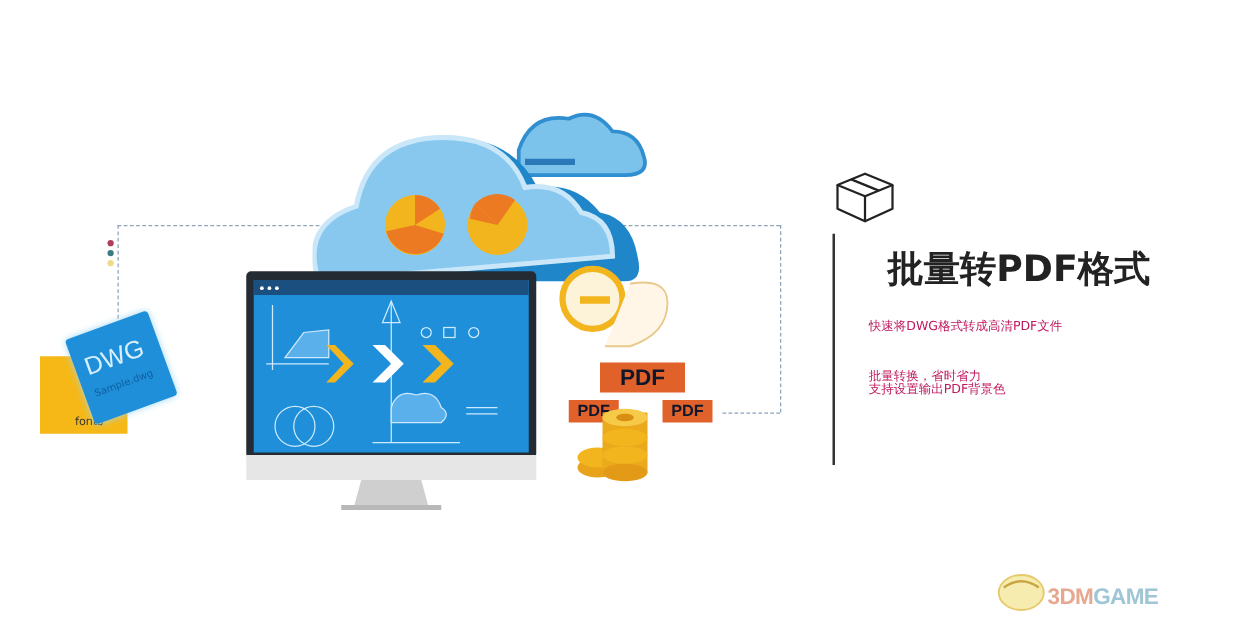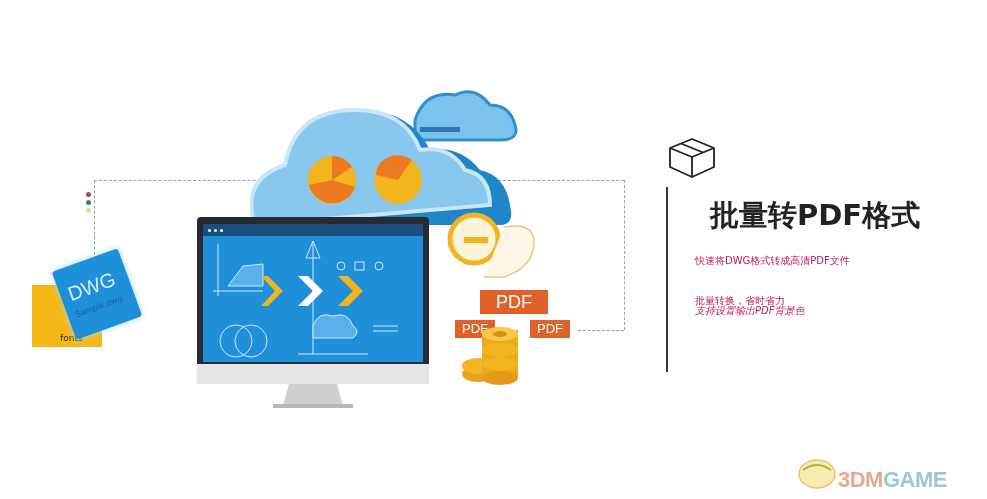--- a/index.html
+++ b/index.html
@@ -4,22 +4,22 @@
 <style>
   html,body{margin:0;padding:0;background:#fff;}
   body{width:987px;height:499px;position:relative;overflow:hidden;font-family:"DejaVu Sans","Liberation Sans",sans-serif;}
   .abs{position:absolute;}
   .dash-h{position:absolute;border-top:1px dashed #8fa3b8;height:0;}
   .dash-v{position:absolute;border-left:1px dashed #8fa3b8;width:0;}
   .dot{position:absolute;width:5px;height:5px;border-radius:50%;}
   .title{position:absolute;left:710px;top:196px;font-size:29px;font-weight:bold;color:#222;letter-spacing:0px;white-space:nowrap;}
   .desc{position:absolute;left:695px;font-size:10px;color:#be185d;white-space:nowrap;}
   .vline{position:absolute;left:666px;top:187px;width:2px;height:185px;background:#333;}
-  .pdf-tag{position:absolute;background:#e0622a;color:#ffffff;font-weight:normal;text-align:center;font-family:"Liberation Sans",sans-serif;}
-  .wm{position:absolute;left:838px;top:467px;font-size:22px;font-weight:bold;font-family:"Liberation Sans",sans-serif;letter-spacing:-0.5px;}
+  .pdf-tag{position:absolute;background:#e0622a;color:#0f172a;font-weight:bold;text-align:center;font-family:"Liberation Sans",sans-serif;}
+  .wm{position:absolute;left:838px;top:467px;font-size:18px;font-weight:bold;font-family:"Liberation Sans",sans-serif;letter-spacing:-0.5px;}
 </style>
 </head>
 <body>
 
 <div class="dash-h" style="left:94px;top:180px;width:216px;"></div>
 <div class="dash-v" style="left:94px;top:180px;height:80px;"></div>
 <div class="dash-h" style="left:498px;top:180px;width:126px;"></div>
 <div class="dash-v" style="left:624px;top:180px;height:150px;"></div>
 <div class="dash-h" style="left:578px;top:330px;width:46px;"></div>
 
@@ -111,21 +111,21 @@
     <path d="M3 13 L25 4 L47 13 L25 22 Z"></path>
     <path d="M3 13 L3 32 L25 42 L25 22"></path>
     <path d="M47 13 L47 32 L25 42"></path>
     <path d="M14 8.5 L36 17.5"></path>
   </g>
 </svg>
 <div class="vline"></div>
 <div class="title">批量转PDF格式</div>
 <div class="desc" style="top:254px;">快速将DWG格式转成高清PDF文件</div>
 <div class="desc" style="top:294px;">批量转换，省时省力</div>
-<div class="desc" style="top:304px;font-style:italic;">支持设置输出PDF背景色</div>
+<div class="desc" style="top:304px;">支持设置输出PDF背景色</div>
 
 <svg class="abs" style="left:795px;top:452px;" width="44" height="40" viewBox="0 0 44 40">
   <ellipse cx="22" cy="22" rx="18" ry="14" fill="#f6ecb0" stroke="#e7c86a" stroke-width="1.5"></ellipse>
   <path d="M8 18 q14 -10 28 0" fill="none" stroke="#c9a544" stroke-width="2"></path>
 </svg>
 <div class="wm">
   <span style="color:#e6a890;">3DM</span><span style="color:#9fc6d4;">GAME</span>
 </div>
 
 </body></html>

